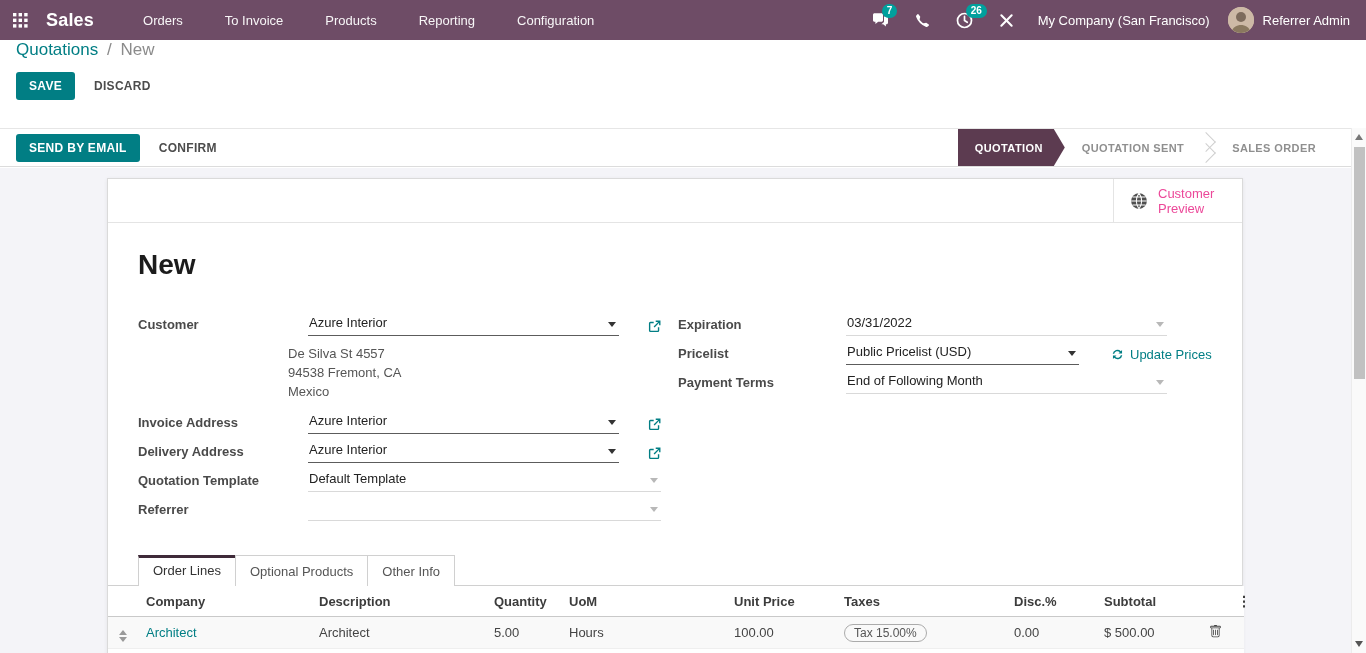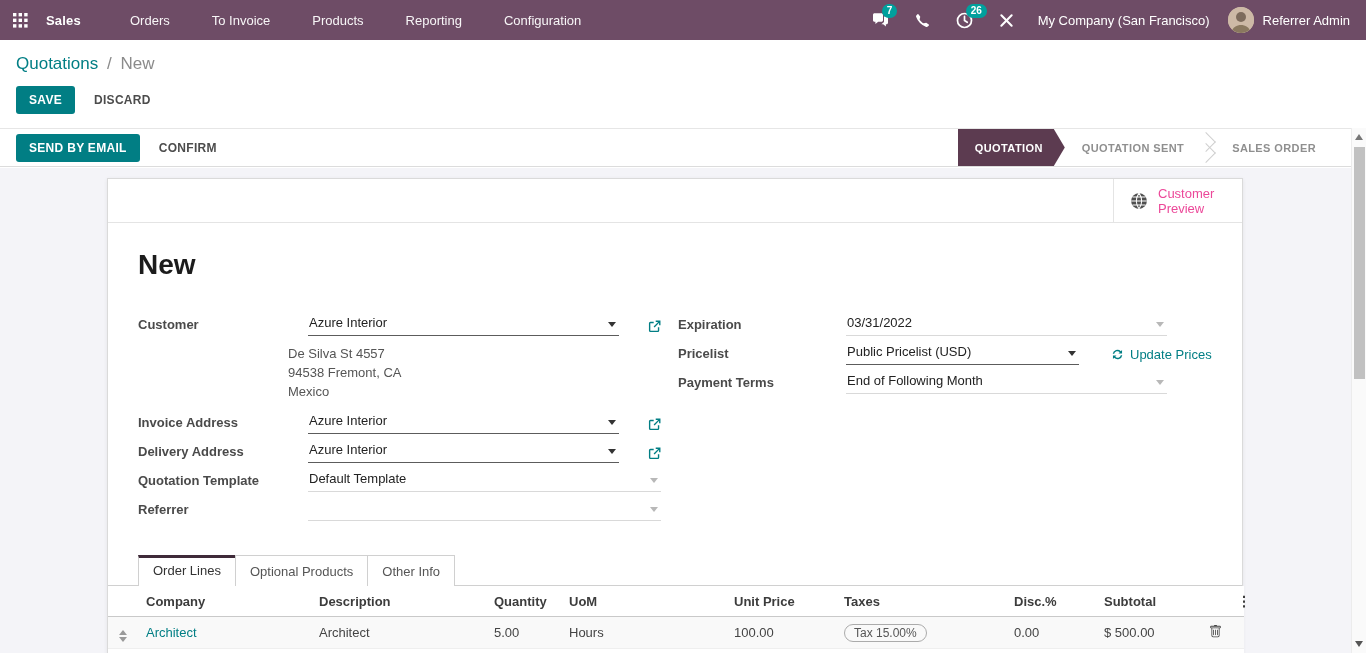--- a/index.html
+++ b/index.html
@@ -4,36 +4,36 @@
 <style>
   * { box-sizing: border-box; margin: 0; padding: 0; }
   html,body { width:1366px; height:653px; overflow:hidden; }
   body { font-family:"Liberation Sans", sans-serif; background:#fff; position:relative; }
   .page { position:absolute; inset:0; }
 
   
   .topbar { position:absolute; top:0; left:0; right:0; height:40px; background:#6e4c66;
             display:flex; align-items:center; color:#fff; }
   .apps-btn { width:40px; height:40px; display:flex; align-items:center; justify-content:center; cursor:pointer; }
-  .brand { font-size:13px; font-weight:bold; margin:0 28px 0 6px; letter-spacing:.2px; }
+  .brand { font-size:18px; font-weight:bold; margin:0 28px 0 6px; letter-spacing:.2px; }
   .nav-menu { display:flex; height:100%; }
   .nav-item { display:flex; align-items:center; padding:0 21px; font-size:13px; color:rgba(255,255,255,.95); cursor:pointer; }
   .topbar-spacer { flex:1; }
   .systray { display:flex; align-items:center; gap:8px; }
   .tray-icon { position:relative; width:34px; height:40px; display:flex; align-items:center; justify-content:center; cursor:pointer; }
   .tray-icon svg { display:block; }
   .badge { position:absolute; top:4px; left:18px; background:#00a09d; color:#fff; font-size:10px;
            font-weight:bold; border-radius:9px; padding:1px 5px; line-height:12px; }
   .company { font-size:13px; padding:0 18px 0 14px; cursor:pointer; }
   .user-block { display:flex; align-items:center; gap:9px; padding-right:16px; cursor:pointer; }
   .avatar { width:26px; height:26px; border-radius:50%; overflow:hidden; background:#cdb9a6; flex:none; }
   .user-name { font-size:13px; }
 
   
-  .control-panel { position:absolute; top:40px; left:0; right:0; height:88px; background:#fff; padding:14px 16px 0; }
+  .control-panel { position:absolute; top:40px; left:0; right:0; height:88px; background:#fff; padding:0 16px 0; }
   .breadcrumb { font-size:17px; }
   .breadcrumb .bc-parent { color:#017e84; cursor:pointer; }
   .breadcrumb .bc-sep { color:#8b8b8b; padding:0 4px; }
   .breadcrumb .bc-current { color:#8b8b8b; }
   .cp-buttons { margin-top:12px; display:flex; align-items:center; gap:6px; }
   .btn-primary { background:#017e84; color:#fff; border:none; font-size:12px; font-weight:bold;
                  padding:7px 13px; border-radius:3px; cursor:pointer; letter-spacing:.3px;
                  font-family:"Liberation Sans", sans-serif; }
   .btn-flat { background:transparent; color:#4c4c4c; border:none; font-size:12px; font-weight:bold;
               padding:7px 13px; cursor:pointer; letter-spacing:.3px; font-family:"Liberation Sans", sans-serif; }

